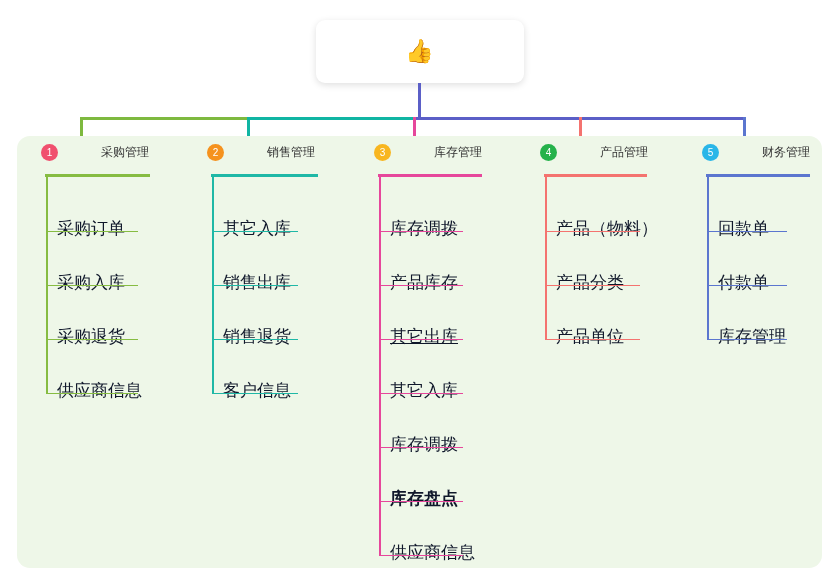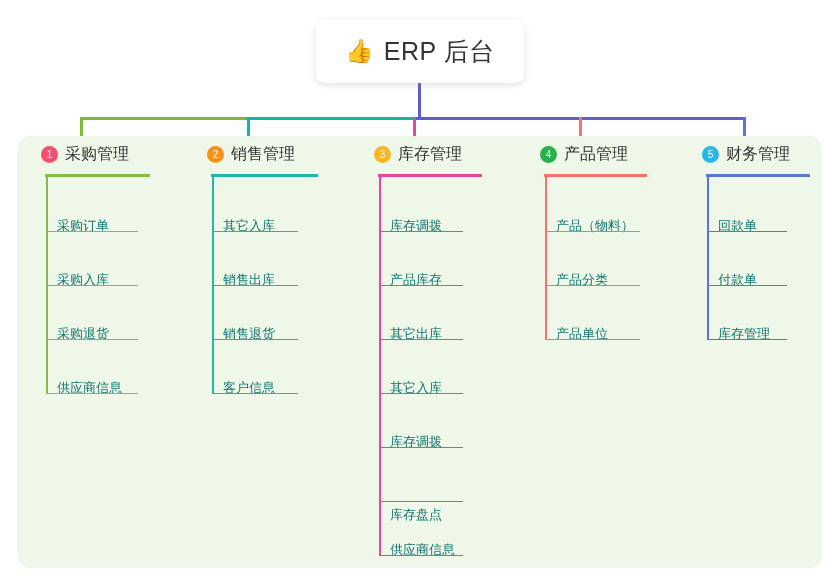--- a/index.html
+++ b/index.html
@@ -49,45 +49,44 @@
     display: flex; align-items: center; gap: 7px;
     white-space: nowrap;
   }
   .badge {
     width: 17px; height: 17px; border-radius: 50%;
     color: #ffffff; font-size: 10px;
     display: flex; align-items: center; justify-content: center;
     font-family: "Liberation Sans", sans-serif;
     flex: 0 0 auto;
   }
-  .col-title { font-size: 16px; color: #333333; }
+  .col-title { font-size: 12px; color: #333333; margin-left: 36px; }
   .col-underline {
     position: absolute; left: 4px; top: 38px;
     height: 3px;
   }
   .col-spine {
     position: absolute; left: 5px; top: 40px;
     width: 2px;
   }
   .leaf {
     position: absolute; left: 5px;
     height: 1px;
   }
   .leaf-label {
     position: absolute;
-    font-size: 13px; color: #0f766e;
+    font-size: 17px; color: #0f172a;
     white-space: nowrap;
   }
 </style>
 </head>
 <body>
 
 <div id="root-box">
   <span id="root-emoji">👍</span>
-  <span id="root-title">ERP 后台</span>
 </div>
 
 <div id="connectors">
     <div class="conn " style="left: 418px; top: 83px; width: 3px; height: 37px; background: rgb(91, 95, 199);"></div>
     <div class="conn " style="left: 80px; top: 117px; width: 169px; height: 3px; background: rgb(126, 185, 63);"></div>
     <div class="conn " style="left: 249px; top: 117px; width: 166px; height: 3px; background: rgb(16, 181, 163);"></div>
     <div class="conn " style="left: 415px; top: 117px; width: 331px; height: 3px; background: rgb(91, 95, 199);"></div>
     <div class="conn " style="left: 80px; top: 117px; width: 3px; height: 30px; background: rgb(126, 185, 63);"></div>
     <div class="conn " style="left: 247px; top: 117px; width: 3px; height: 30px; background: rgb(16, 181, 163);"></div>
     <div class="conn " style="left: 413px; top: 117px; width: 3px; height: 30px; background: rgb(230, 71, 155);"></div>
@@ -130,29 +129,29 @@
     </div>
     <div class="column" style="left: 357px;">
       <div class="col-head">
         <span class="badge" style="background: rgb(248, 182, 32);">3</span>
         <span class="col-title">库存管理</span>
       </div>
       <div class="col-underline" style="width: 104px; background: rgb(230, 71, 155);"></div>
       <div class="col-spine" style="height: 379px; background: rgb(230, 71, 155);"></div>
       <div class="leaf-label" style="left: 16px; top: 81px;">库存调拨</div>
       <div class="leaf" style="top: 95px; width: 84px; background: rgb(230, 71, 155);"></div>
-      <div class="leaf-label" style="left: 16px; top: 135px; text-decoration: underline;">产品库存</div>
+      <div class="leaf-label" style="left: 16px; top: 135px;">产品库存</div>
       <div class="leaf" style="top: 149px; width: 84px; background: rgb(230, 71, 155);"></div>
       <div class="leaf-label" style="left: 16px; top: 189px; text-decoration: underline;">其它出库</div>
       <div class="leaf" style="top: 203px; width: 84px; background: rgb(230, 71, 155);"></div>
       <div class="leaf-label" style="left: 16px; top: 243px;">其它入库</div>
       <div class="leaf" style="top: 257px; width: 84px; background: rgb(230, 71, 155);"></div>
       <div class="leaf-label" style="left: 16px; top: 297px;">库存调拨</div>
       <div class="leaf" style="top: 311px; width: 84px; background: rgb(230, 71, 155);"></div>
-      <div class="leaf-label" style="left: 16px; top: 370px;">库存盘点</div>
+      <div class="leaf-label" style="left: 16px; top: 351px; font-weight: bold;">库存盘点</div>
       <div class="leaf" style="top: 365px; width: 84px; background: rgb(230, 71, 155);"></div>
       <div class="leaf-label" style="left: 16px; top: 405px;">供应商信息</div>
       <div class="leaf" style="top: 419px; width: 84px; background: rgb(230, 71, 155);"></div>
     </div>
     <div class="column" style="left: 523px;">
       <div class="col-head">
         <span class="badge" style="background: rgb(37, 178, 75);">4</span>
         <span class="col-title">产品管理</span>
       </div>
       <div class="col-underline" style="width: 103px; background: rgb(244, 115, 111);"></div>

